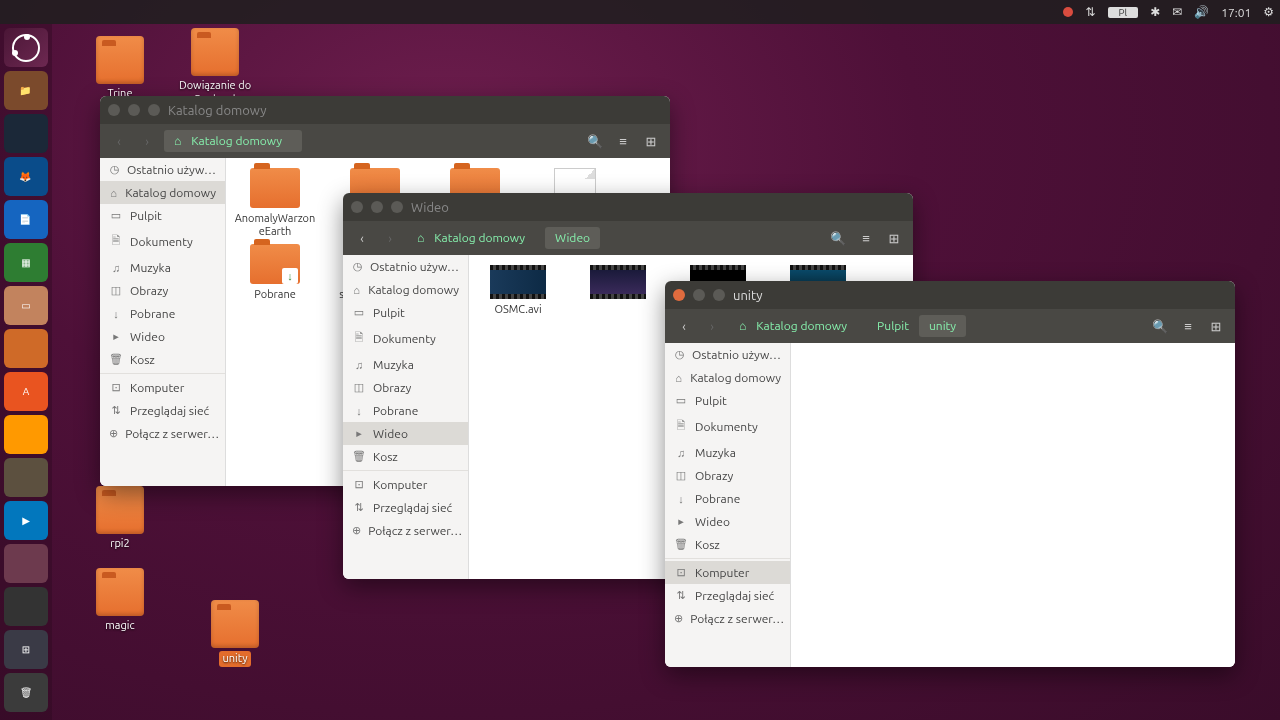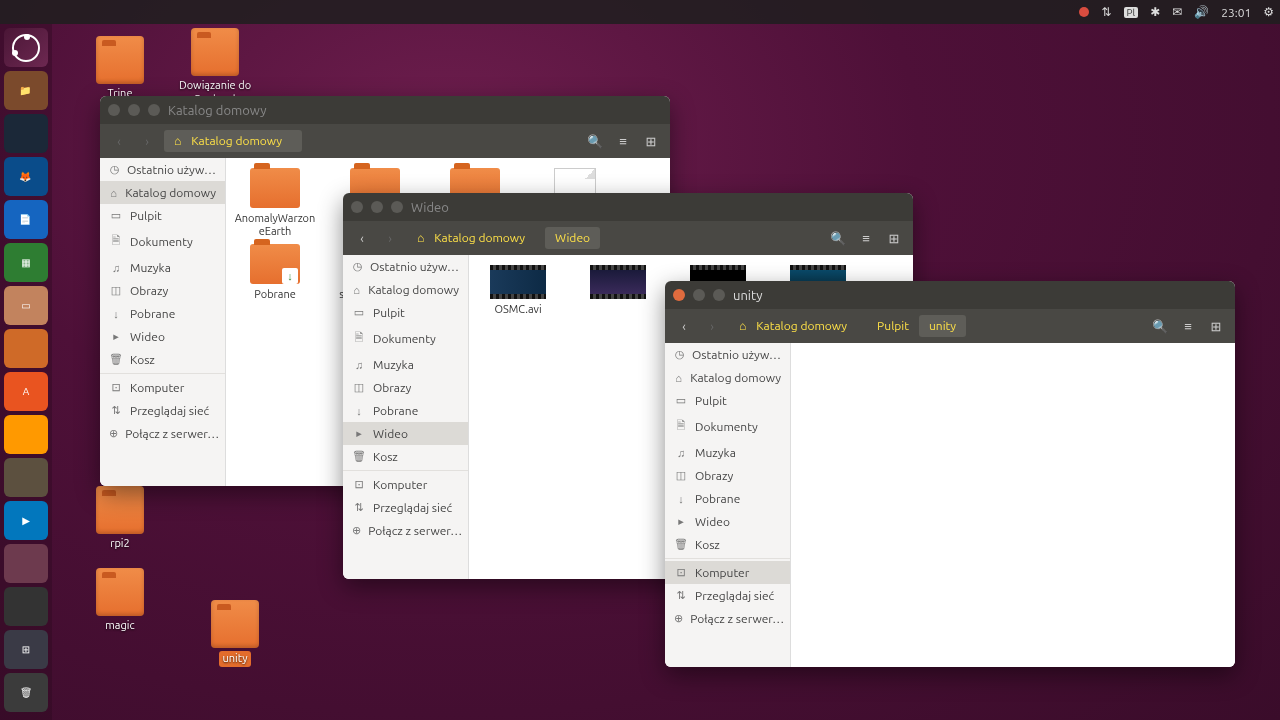--- a/index.html
+++ b/index.html
@@ -46,21 +46,21 @@
 
 .win{position:absolute;background:#fff;border-radius:6px;box-shadow:0 8px 24px rgba(0,0,0,.45);overflow:hidden;}
 .win .titlebar{height:28px;background:#3c3b37;color:#ccc;display:flex;align-items:center;padding:0 8px;font-size:13px;gap:8px;}
 .win.inactive .titlebar{color:#888;}
 .ctl{width:12px;height:12px;border-radius:50%;background:#5b5a56;}
 .win.active .ctl.close{background:#e06b3e;}
 .win .toolbar{height:34px;background:#494844;display:flex;align-items:center;padding:0 8px;gap:6px;}
 .navbtn{width:22px;height:22px;color:#ccc;display:flex;align-items:center;justify-content:center;border-radius:3px;font-size:13px;}
 .navbtn.dis{color:#666;}
 .crumb{display:flex;gap:0;}
-.crumb span{padding:4px 10px;color:#fde047;font-size:12px;border-radius:3px;}
+.crumb span{padding:4px 10px;color:#86efac;font-size:12px;border-radius:3px;}
 .crumb span.cur{background:#5e5d58;}
 .tbspacer{flex:1;}
 .tbicon{width:22px;height:22px;color:#ccc;display:flex;align-items:center;justify-content:center;font-size:13px;}
 
 
 .sidebar{width:126px;background:#f5f4f3;border-right:1px solid #ddd;font-size:12px;color:#444;overflow:hidden;}
 .sidebar .sitem{display:flex;align-items:center;gap:7px;padding:5px 9px;white-space:nowrap;overflow:hidden;text-overflow:ellipsis;}
 .sidebar .sitem.sel{background:#dcdad6;}
 .sidebar .sitem .ic{width:14px;text-align:center;color:#777;font-size:11px;}
 .sidebar .sep{height:1px;background:#e2e0dd;margin:2px 0;}
@@ -87,25 +87,25 @@
 .doc::before{content:"";position:absolute;top:0;right:0;width:10px;height:10px;background:linear-gradient(135deg,transparent 50%,#ddd 50%);}
 </style>
 </head>
 <body>
 
 <div id="menubar">
   <span class="ind">
       <span class="rec-dot"></span>
     </span>
   <span class="ind">⇅</span>
-  <span class="ind" style="background:#ddd;color:#333;padding:0 3px;border-radius:2px;font-size:10px;">Pl</span>
+  <span class="ind" style="background:#ddd;color:#333;padding:0 11px;border-radius:2px;font-size:10px;">Pl</span>
   <span class="ind">✱</span>
   <span class="ind">✉</span>
   <span class="ind">🔊</span>
-  <span class="ind">23:01</span>
+  <span class="ind">17:01</span>
   <span class="ind">⚙</span>
 </div>
 
 <div id="launcher">
   <div class="licon dash">
       <div class="swirl"></div>
     </div>
   <div class="licon files">📁</div>
   <div class="licon steam"></div>
   <div class="licon ff">🦊</div>

